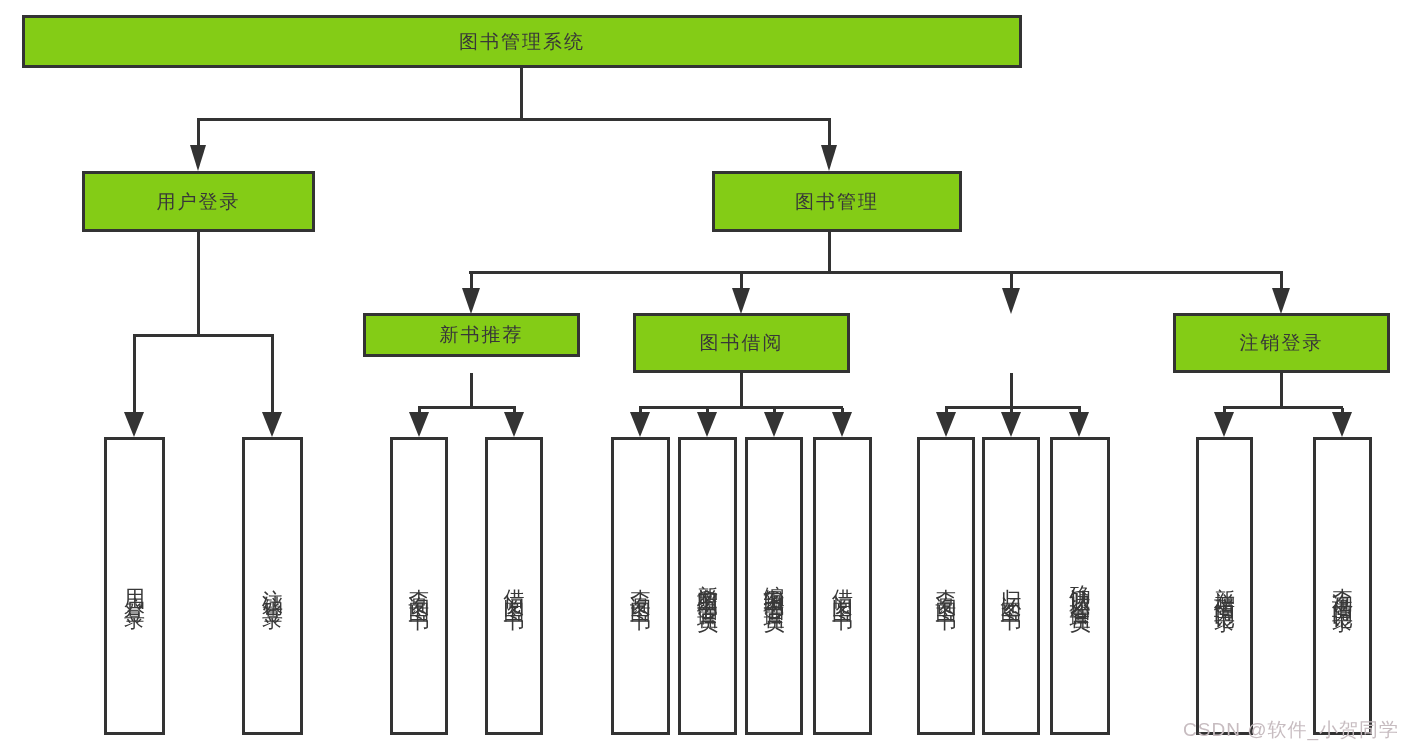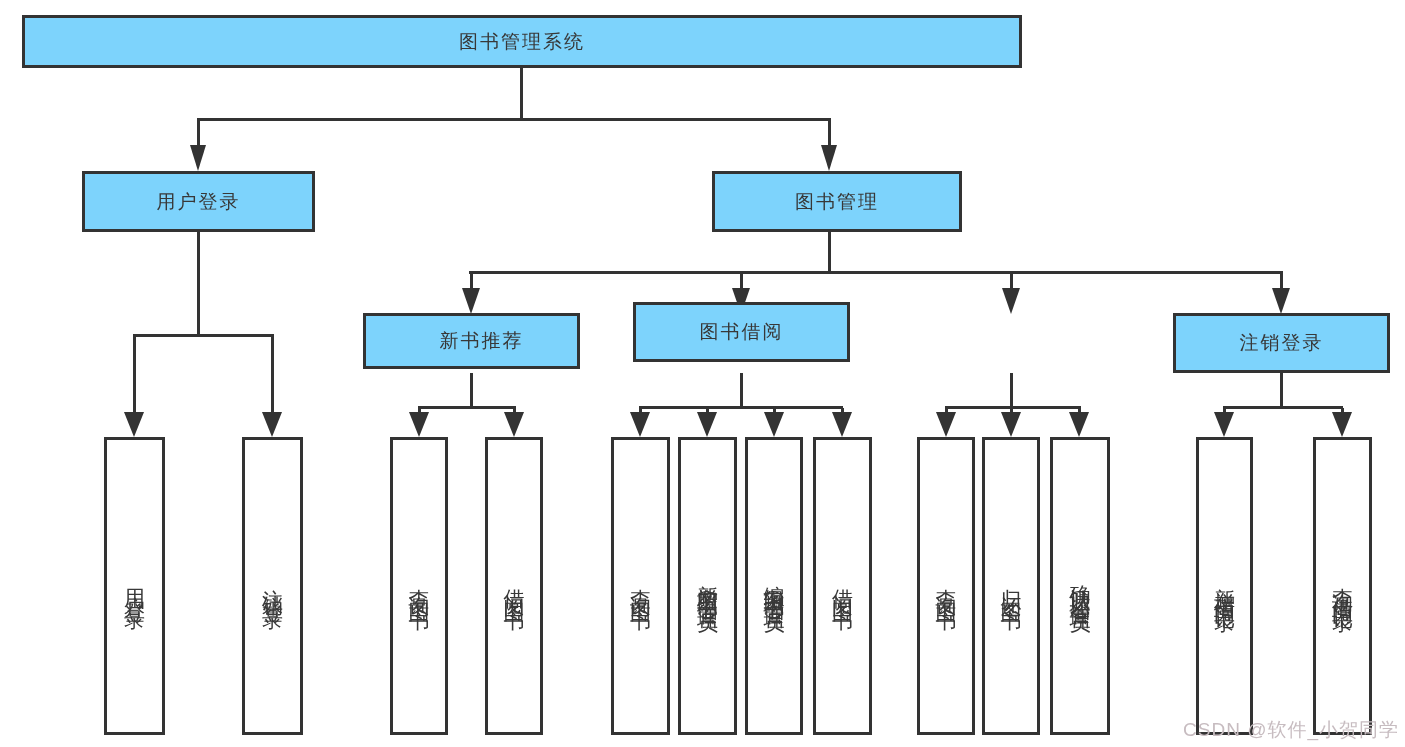--- a/index.html
+++ b/index.html
@@ -7,21 +7,21 @@
     position:relative;
     width:1405px;height:747px;
     background:#ffffff;
     font-family:"Liberation Sans","DejaVu Sans",sans-serif;
     color:#383838;
     overflow:hidden;
   }
   .box{
     position:absolute;
     border:3px solid #333333;
-    background:#7dd3fc;
+    background:#84cc16;
     display:flex;align-items:center;justify-content:center;
     box-sizing:border-box;
     font-size:19px;
     letter-spacing:2px;
     color:#383838;
   }
   .leaf{
     position:absolute;
     border:3px solid #333333;
     background:#ffffff;
@@ -95,24 +95,24 @@
   <div class="hline" style="left:469px;top:271px;width:814px;"></div>
   <div class="vline" style="left:470px;top:273px;height:17px;"></div>
   <div class="vline" style="left:740px;top:273px;height:17px;"></div>
   <div class="vline" style="left:1010px;top:273px;height:17px;"></div>
   <div class="vline" style="left:1280px;top:273px;height:17px;"></div>
   <div class="arrow" style="left:462px;top:288px;"></div>
   <div class="arrow" style="left:732px;top:288px;"></div>
   <div class="arrow" style="left:1002px;top:288px;"></div>
   <div class="arrow" style="left:1272px;top:288px;"></div>
 
-  <div class="box" style="left:363px;top:313px;width:217px;height:56px;padding-left:20px;">
+  <div class="box" style="left:363px;top:313px;width:217px;height:44px;padding-left:20px;">
     <span>新书推荐</span>
   </div>
-  <div class="box" style="left:633px;top:302px;width:217px;height:60px;">
+  <div class="box" style="left:633px;top:313px;width:217px;height:60px;">
     <span>图书借阅</span>
   </div>
   <div class="box" style="left:1173px;top:313px;width:217px;height:60px;">
     <span>注销登录</span>
   </div>
 
   <div class="vline" style="left:470px;top:373px;height:35px;"></div>
   <div class="hline" style="left:418px;top:406px;width:98px;"></div>
   <div class="vline" style="left:418px;top:408px;height:8px;"></div>
   <div class="vline" style="left:513px;top:408px;height:8px;"></div>

